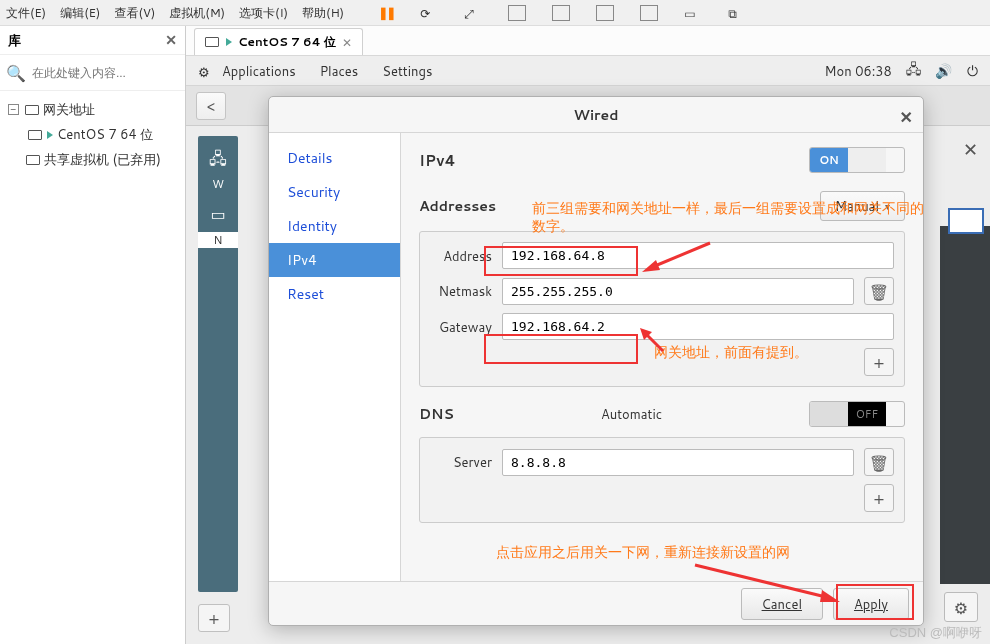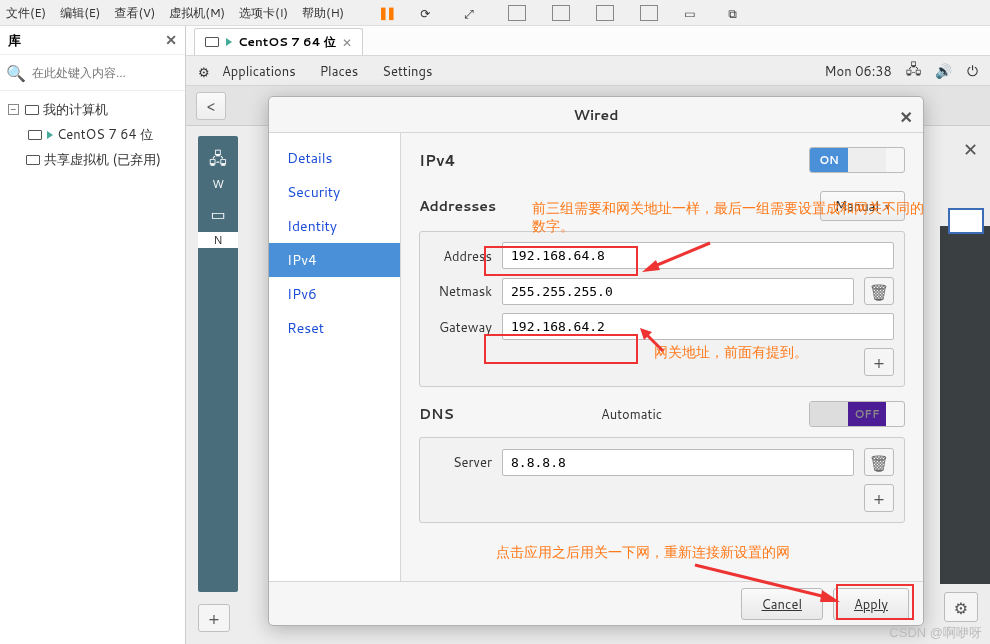--- a/index.html
+++ b/index.html
@@ -58,21 +58,21 @@
     .dialog-sidebar { width: 132px; border-right: 1px solid #d6d6d6; background: #fff; padding-top: 8px; }
     .dialog-sidebar .item { padding: 7px 18px; font-size: 14px; color: #1d4ed8; cursor: pointer; }
     .dialog-sidebar .item.selected { background: #4a90d9; color: #fff; }
     .dialog-content { flex: 1; padding: 14px 18px; overflow-y: auto; position: relative; }
     
     .section-head { display: flex; align-items: center; margin-bottom: 18px; }
     .section-head h3 { font-size: 15px; color: #333; }
     .toggle { margin-left: auto; width: 96px; height: 26px; border: 1px solid #bbb; border-radius: 3px; display:flex; overflow:hidden; cursor:pointer;}
     .toggle .on { width:38px; background:#4a90d9; color:#fff; font-size:11px; font-weight:bold; display:flex; align-items:center; justify-content:center;}
     .toggle .knob { width:38px; background:#eee; }
-    .toggle.off .off-label { width:38px; background:#4c1d95; color:#888; font-size:11px; font-weight:bold; display:flex; align-items:center; justify-content:center;}
+    .toggle.off .off-label { width:38px; background:#000000; color:#888; font-size:11px; font-weight:normal; display:flex; align-items:center; justify-content:center;}
     .toggle.off .knob { background:#ddd; }
     
     .addresses-head { display: flex; align-items: center; margin-bottom: 10px; }
     .addresses-head h4 { font-size: 14px; color: #333; font-weight: bold; }
     .dropdown-btn { margin-left:auto; padding:5px 14px; border:1px solid #bbb; border-radius:3px; background:linear-gradient(#fafafa,#eee); font-size:13px; color:#333; cursor:pointer; display:flex; align-items:center; gap:6px;}
     .dropdown-btn::after { content:"▾"; font-size:10px; color:#666; }
     
     .addr-box { border: 1px solid #ccc; border-radius: 3px; background: #f2f2f2; padding: 10px; margin-bottom: 14px; }
     .addr-row { display: flex; align-items: center; margin-bottom: 8px; gap: 10px; }
     .addr-row label { width: 62px; text-align: right; font-size: 13px; color: #333; }
@@ -130,21 +130,21 @@
     <span class="close-x">✕</span>
   </div>
   <div class="search-row">
     <span class="mag">🔍</span>
     <input placeholder="在此处键入内容..." style="">
   </div>
   <div class="tree">
     <div class="tree-row">
       <span class="boxminus">−</span>
       <span class="monitor-ico"></span>
-      <span>我的计算机</span>
+      <span>网关地址</span>
     </div>
     <div class="tree-row indent1">
       <span class="monitor-ico"></span>
       <span class="play-tri"></span>
       <span>CentOS 7 64 位</span>
     </div>
     <div class="tree-row">
       <span style="width:14px"></span>
       <span class="monitor-ico"></span>
       <span>共享虚拟机 (已弃用)</span>
@@ -198,21 +198,20 @@
   <div class="dialog-title">
     <span>Wired</span>
     <span class="close-x">✕</span>
   </div>
   <div class="dialog-body">
     <div class="dialog-sidebar">
       <div class="item">Details</div>
       <div class="item">Security</div>
       <div class="item">Identity</div>
       <div class="item selected">IPv4</div>
-      <div class="item">IPv6</div>
       <div class="item">Reset</div>
     </div>
     <div class="dialog-content">
       <div class="section-head">
         <h3>IPv4</h3>
         <div class="toggle">
           <div class="on">ON</div>
           <div class="knob"></div>
         </div>
       </div>

